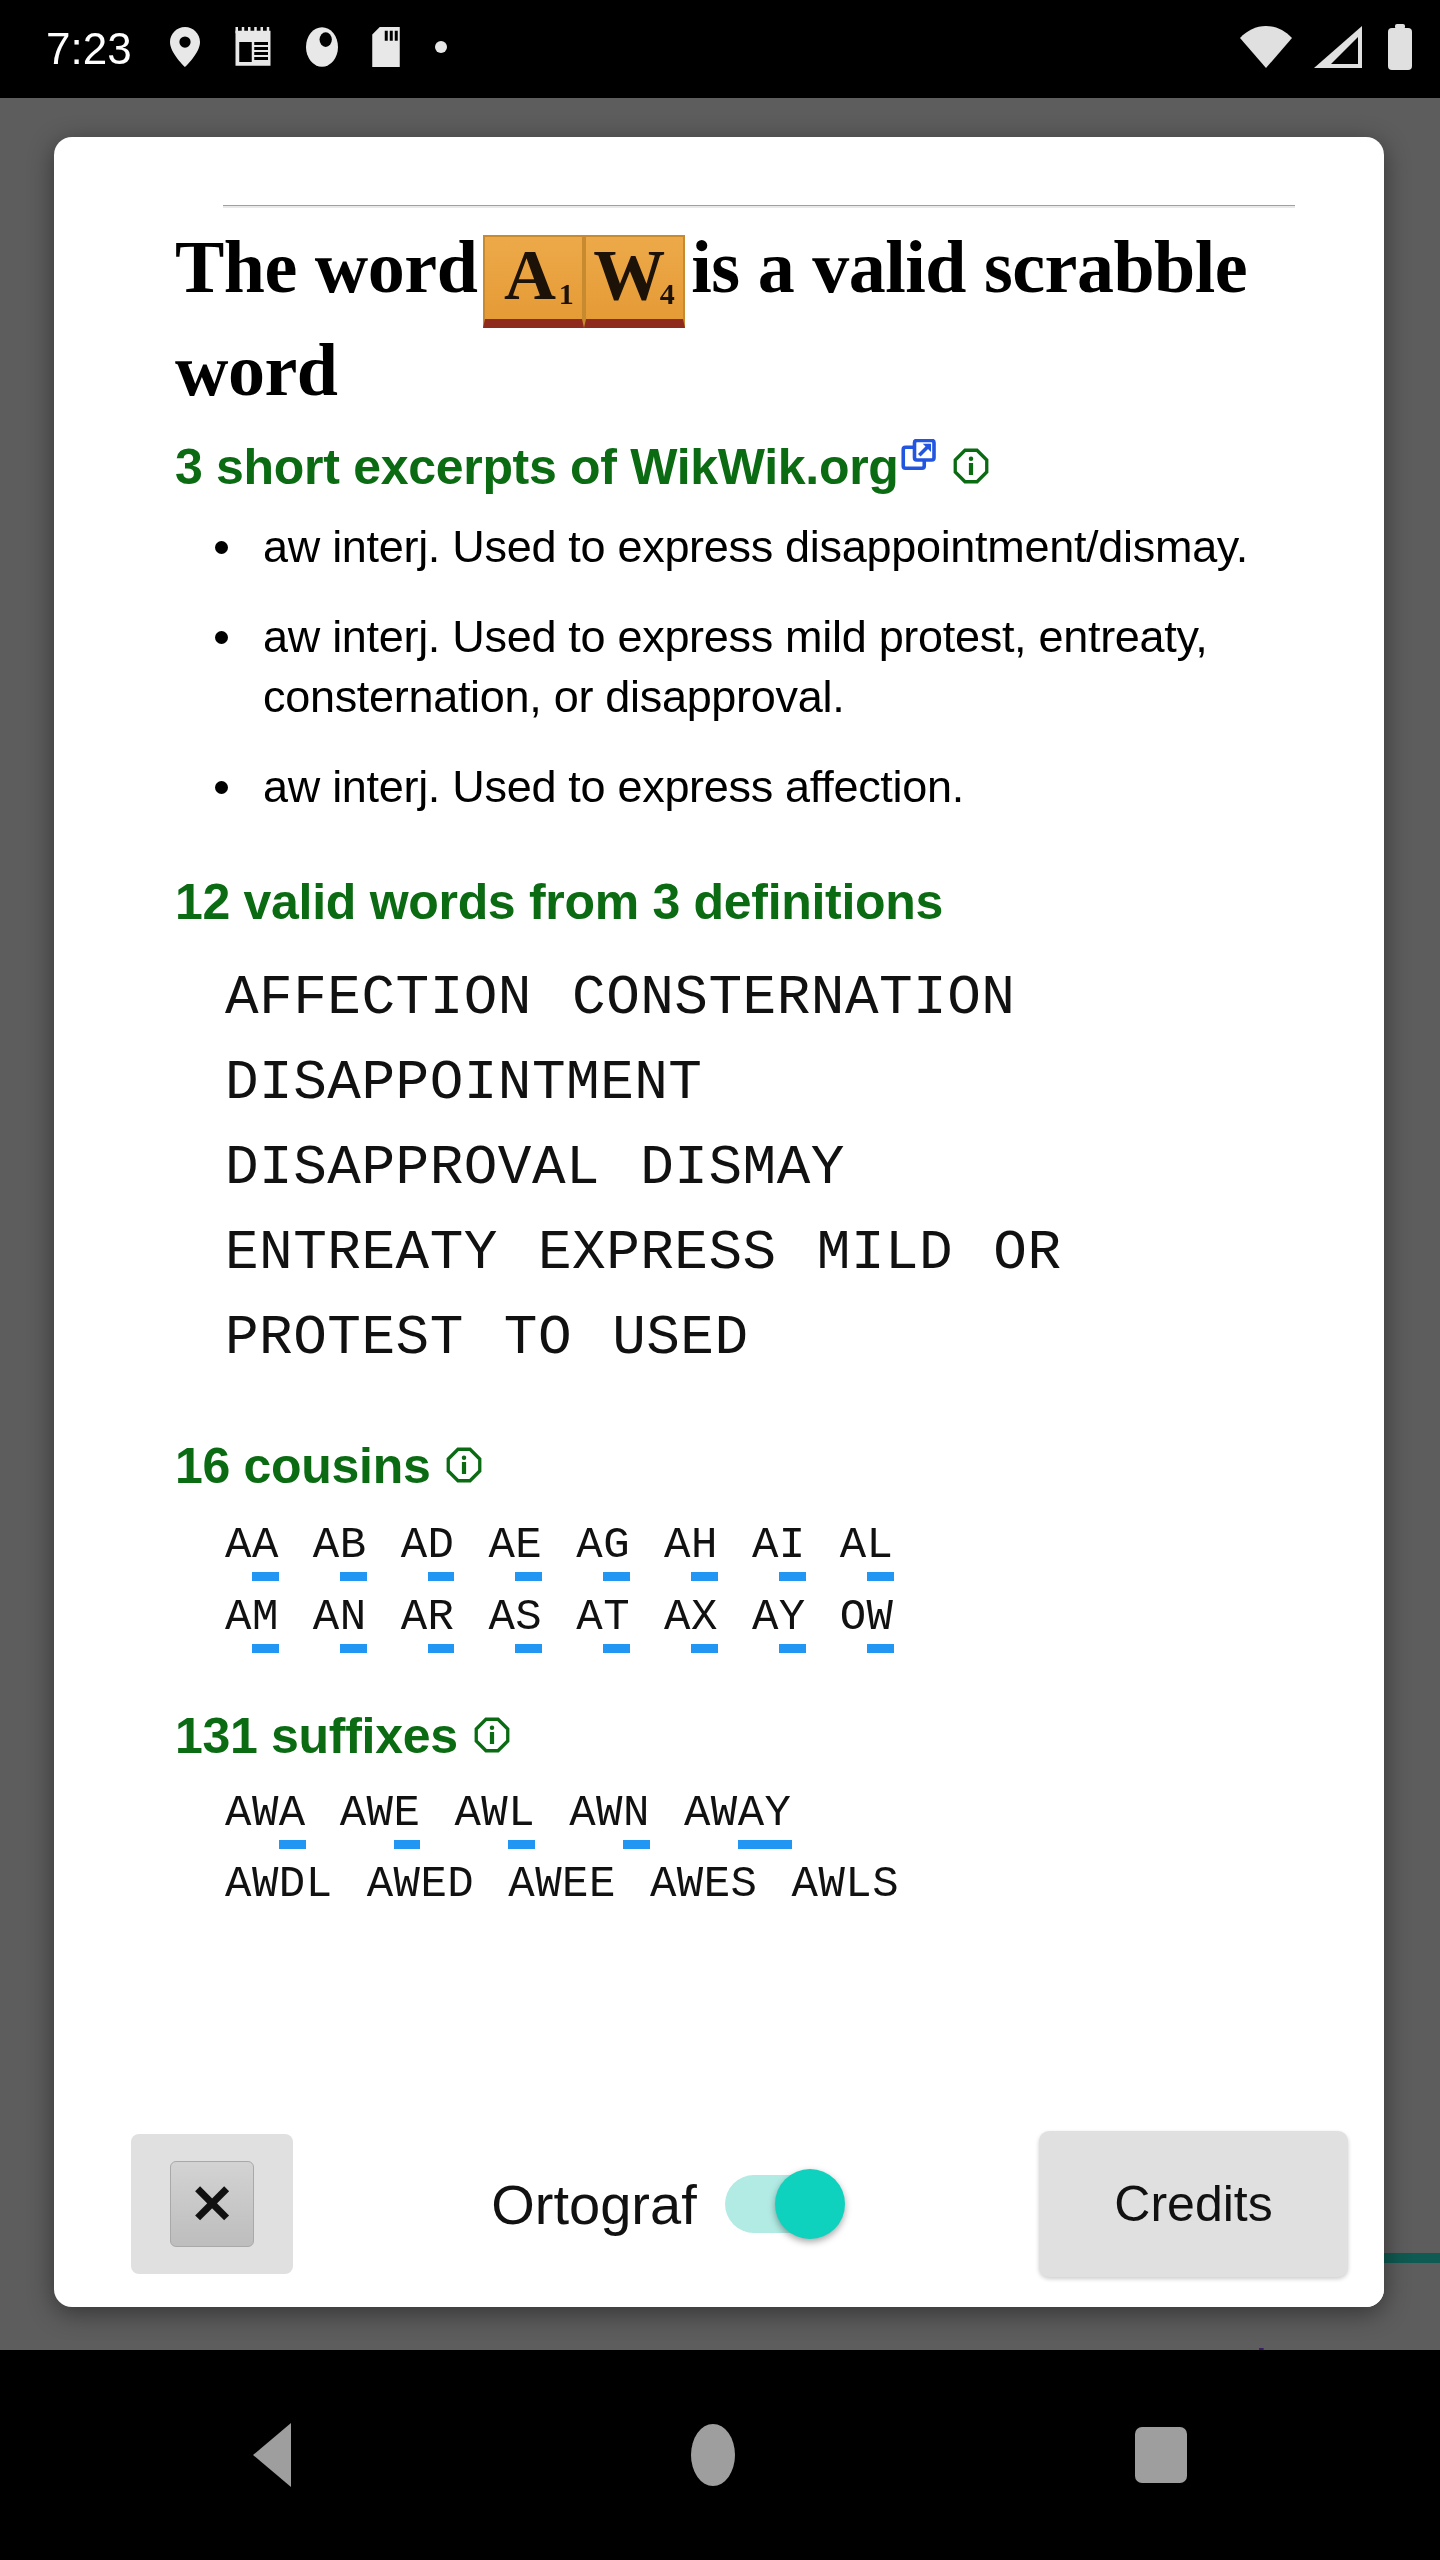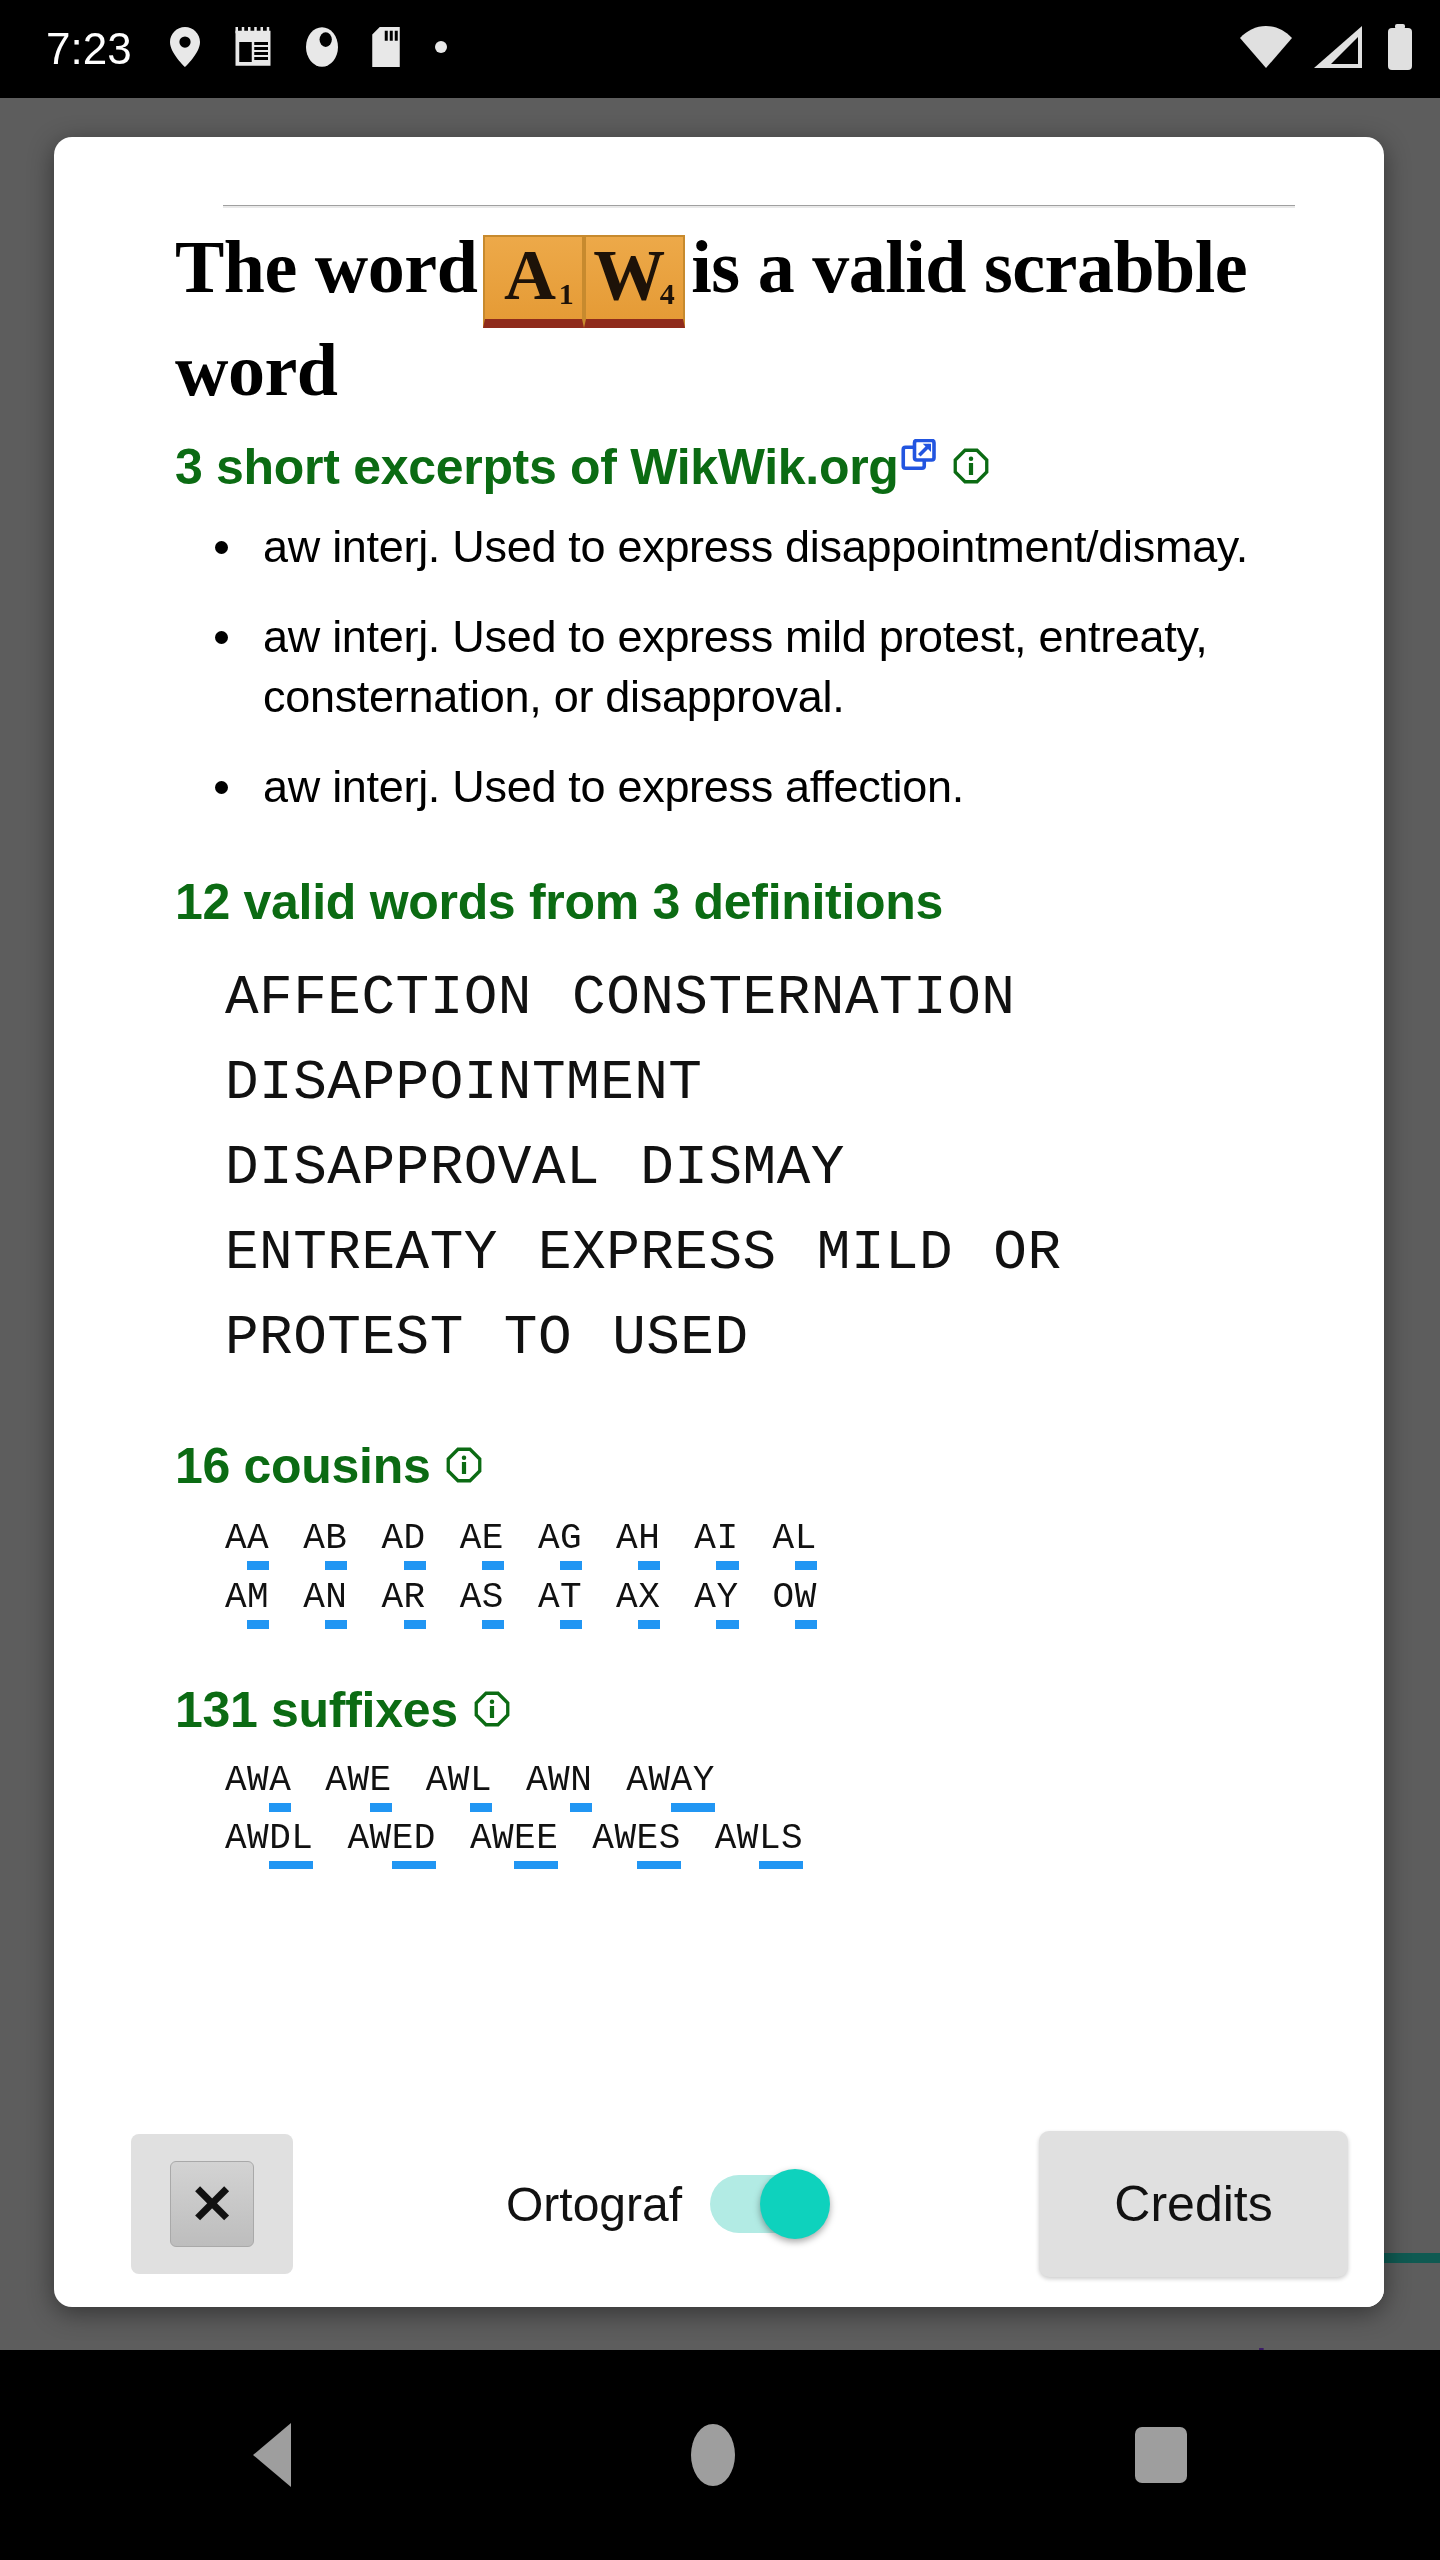--- a/index.html
+++ b/index.html
@@ -210,21 +210,21 @@
     font-size: 56px;
     line-height: 1.52;
     color: #111111;
     padding-left: 50px;
     word-spacing: 6px;
     letter-spacing: 0.5px;
   }
 
   .link-row {
     font-family: "Liberation Mono", "DejaVu Sans Mono", monospace;
-    font-size: 36px;
+    font-size: 44px;
     line-height: 1.62;
     color: #111111;
     padding-left: 50px;
     letter-spacing: 0.5px;
   }
   .link-row .w {
     display: inline-block;
     margin-right: 34px;
     white-space: pre;
   }
@@ -277,21 +277,21 @@
 
   #toggle-wrap {
     flex: 1 1 auto;
     display: flex;
     align-items: center;
     justify-content: center;
     gap: 28px;
   }
   #ortograf-label {
     font-family: "Liberation Sans", sans-serif;
-    font-size: 48px;
+    font-size: 56px;
     color: #111111;
   }
   #ortograf-toggle {
     position: relative;
     width: 116px;
     height: 58px;
     border-radius: 29px;
     background: #b2ebe4;
   }
   #ortograf-knob {

